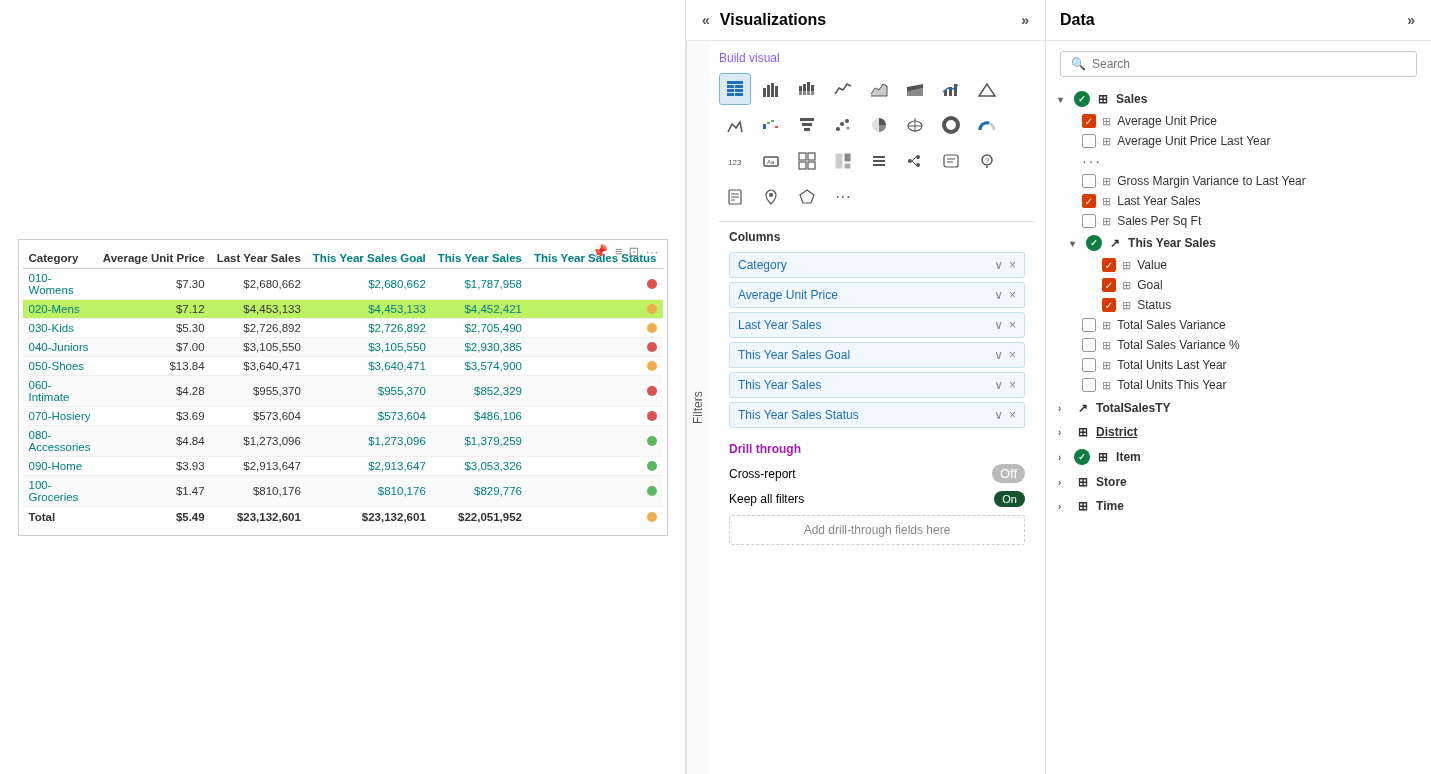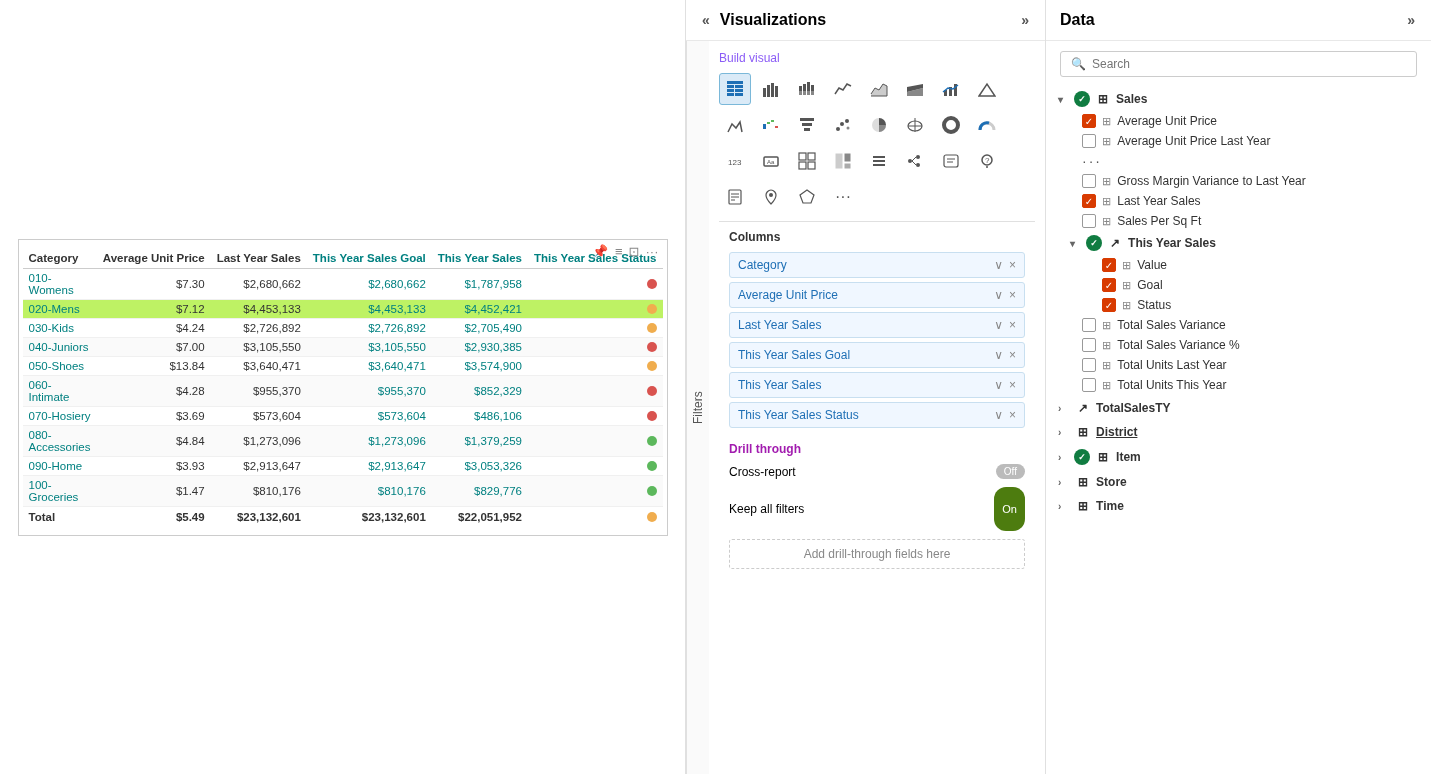--- a/index.html
+++ b/index.html
@@ -231,27 +231,27 @@
       display: flex;
       align-items: center;
       gap: 4px;
     }
 
     .toggle-off {
       background: #bbb;
       border-radius: 12px;
       padding: 2px 8px;
       color: white;
-      font-size: 10px;
+      font-size: 13px;
     }
 
     .toggle-on {
-      background: #4d7c0f;
+      background: #14532d;
       border-radius: 12px;
-      padding: 16px 8px;
+      padding: 2px 8px;
       color: white;
       font-size: 11px;
     }
 
     .add-field-box {
       border: 1px dashed #ccc;
       border-radius: 3px;
       padding: 7px 10px;
       font-size: 12px;
       color: #888;
@@ -433,21 +433,21 @@
           <tr style="background: #bef264;">
       <td>020-Mens</td>
       <td>$7.12</td>
       <td>$4,453,133</td>
       <td class="highlight">$4,453,133</td>
       <td class="highlight">$4,452,421</td>
       <td><span class="dot dot-yellow"></span></td>
     </tr>
           <tr style="background: rgb(255, 255, 255);">
       <td>030-Kids</td>
-      <td>$4.24</td>
+      <td>$5.30</td>
       <td>$2,726,892</td>
       <td class="highlight">$2,726,892</td>
       <td class="highlight">$2,705,490</td>
       <td><span class="dot dot-yellow"></span></td>
     </tr>
           <tr style="background: rgb(250, 250, 250);">
       <td>040-Juniors</td>
       <td>$7.00</td>
       <td>$3,105,550</td>
       <td class="highlight">$3,105,550</td>

